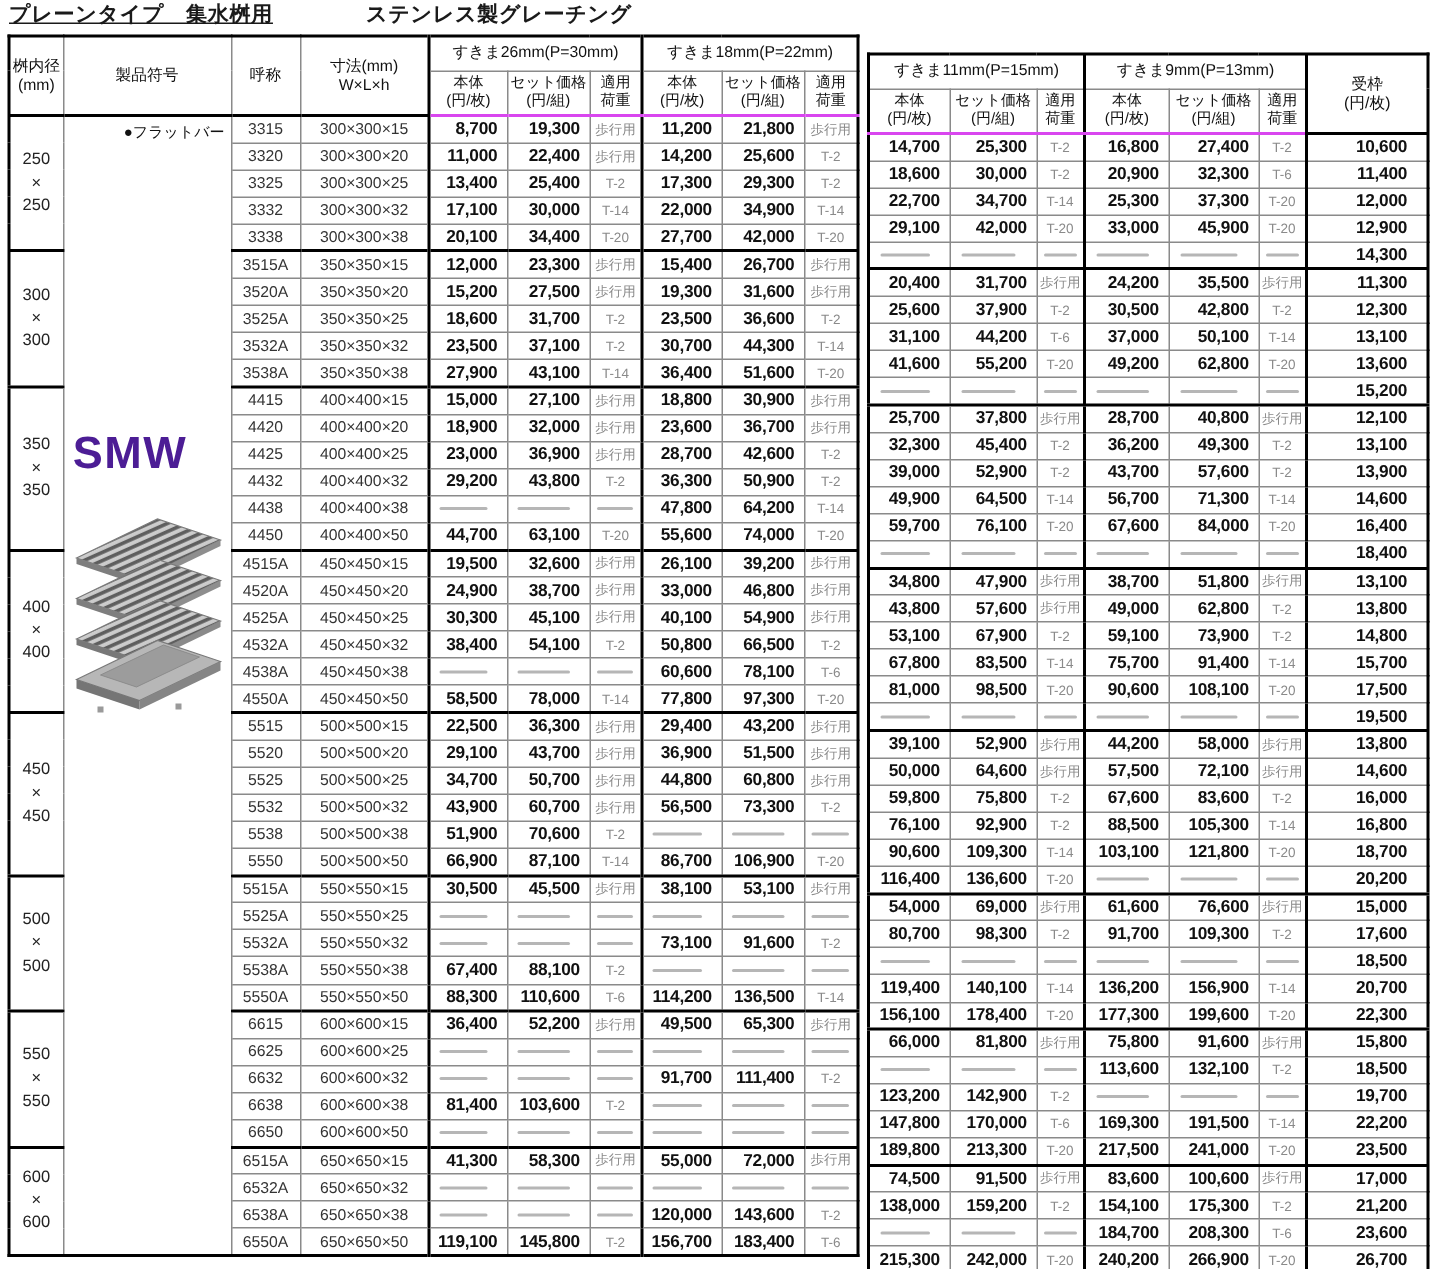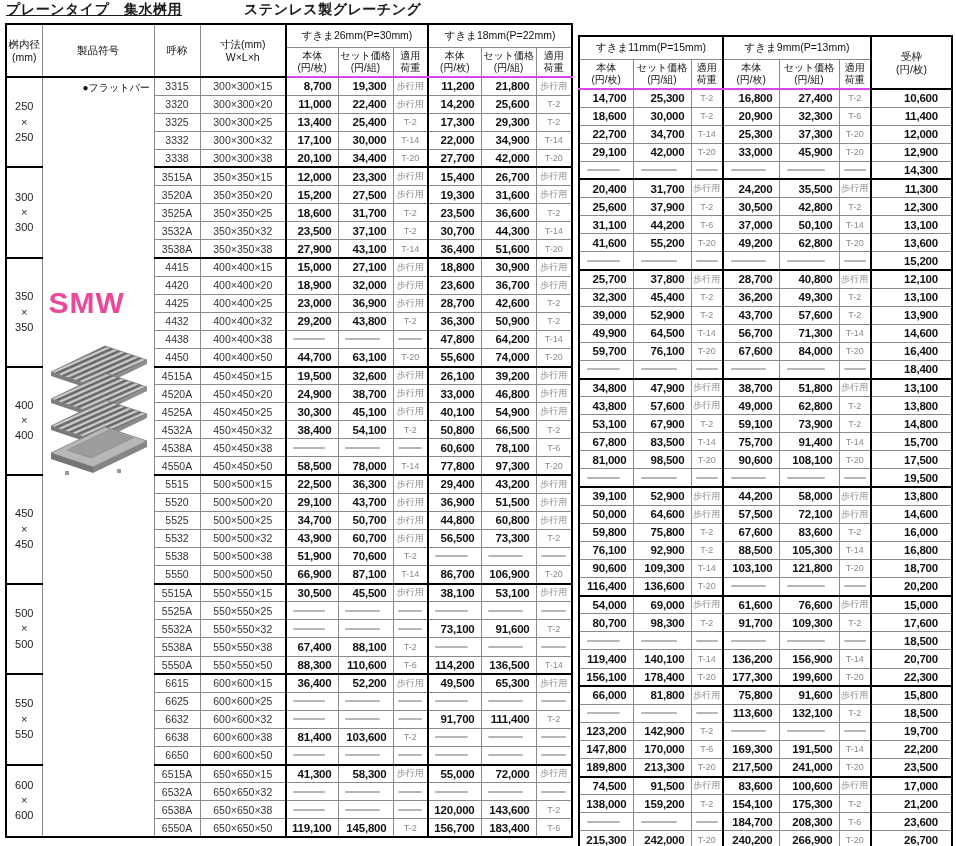--- a/index.html
+++ b/index.html
@@ -33,21 +33,21 @@
   td.nm, td.dm { text-align: center; font-size: 10.5px; color: #333; }
   td.size-cell { text-align: center; font-size: 11px; line-height: 1.4; white-space: pre-line; color: #222; }
   tr.gs td { border-top: 2px solid #000; }
   .thl { border-left: 2px solid #000 !important; }
 
   .dash { width: 72%; height: 2px; background: #b6b6b6; margin: 0 auto; border-radius: 1px; }
 
   td.prod { vertical-align: top; position: relative; }
   .prod-inner { position: absolute; left: 0; top: 0; width: 100%; height: 100%; }
   .flatbar { position: absolute; top: 3px; left: 4px; font-size: 10px; color: #111; white-space: nowrap; margin-left: 36px; }
-  .smw { position: absolute; top: 208px; left: 6px; font-size: 30px; font-weight: 700; color: #ec4899; letter-spacing: 1px; }
+  .smw { position: absolute; top: 208px; left: 6px; font-size: 30px; font-weight: 700; color: #4c1d95; letter-spacing: 1px; }
   .grate { position: absolute; top: 266px; left: 0px; }
 </style>
 </head>
 <body>
 
 <div id="page">
 
   <span class="ttl" id="title-left">プレーンタイプ　集水桝用</span>
   <span class="ttl" id="title-right">ステンレス製グレーチング</span>
 

